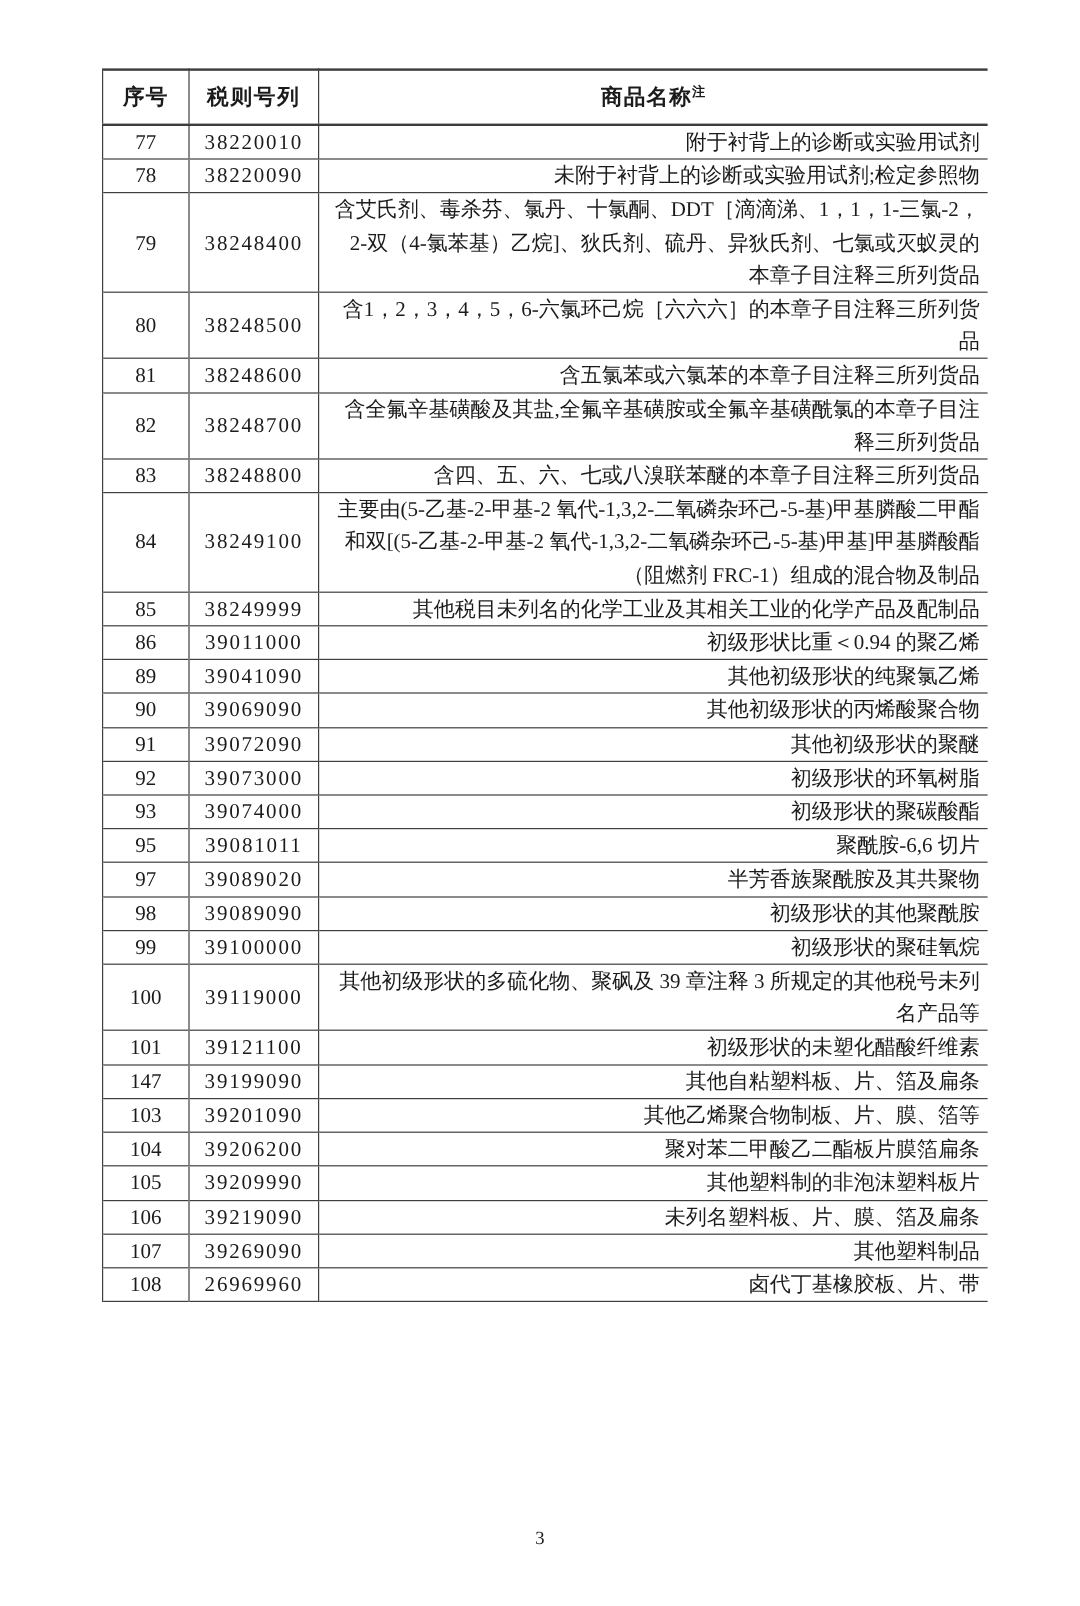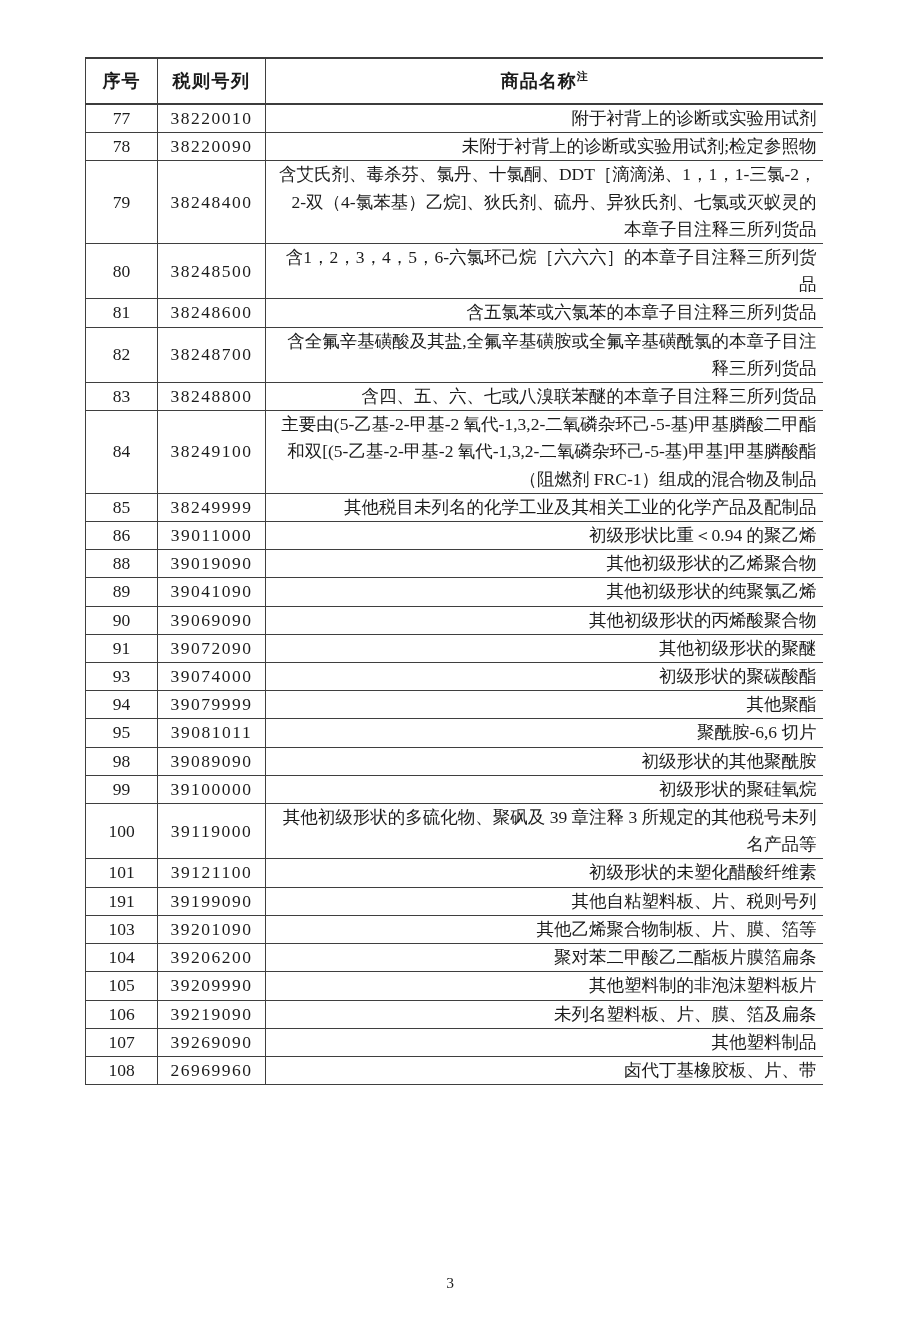--- a/index.html
+++ b/index.html
@@ -144,78 +144,78 @@
           <td>85</td>
           <td>38249999</td>
           <td>其他税目未列名的化学工业及其相关工业的化学产品及配制品</td>
         </tr>
         <tr>
           <td>86</td>
           <td>39011000</td>
           <td>初级形状比重＜0.94 的聚乙烯</td>
         </tr>
         <tr>
-          <td>88</td>
-          <td>39019090</td>
-          <td>其他初级形状的乙烯聚合物</td>
-        </tr>
-        <tr>
           <td>89</td>
           <td>39041090</td>
           <td>其他初级形状的纯聚氯乙烯</td>
         </tr>
         <tr>
           <td>90</td>
           <td>39069090</td>
           <td>其他初级形状的丙烯酸聚合物</td>
         </tr>
         <tr>
           <td>91</td>
           <td>39072090</td>
           <td>其他初级形状的聚醚</td>
         </tr>
         <tr>
+          <td>92</td>
+          <td>39073000</td>
+          <td>初级形状的环氧树脂</td>
+        </tr>
+        <tr>
           <td>93</td>
           <td>39074000</td>
           <td>初级形状的聚碳酸酯</td>
         </tr>
         <tr>
-          <td>94</td>
-          <td>39079999</td>
-          <td>其他聚酯</td>
-        </tr>
-        <tr>
           <td>95</td>
           <td>39081011</td>
           <td>聚酰胺-6,6 切片</td>
         </tr>
         <tr>
+          <td>97</td>
+          <td>39089020</td>
+          <td>半芳香族聚酰胺及其共聚物</td>
+        </tr>
+        <tr>
           <td>98</td>
           <td>39089090</td>
           <td>初级形状的其他聚酰胺</td>
         </tr>
         <tr>
           <td>99</td>
           <td>39100000</td>
           <td>初级形状的聚硅氧烷</td>
         </tr>
         <tr>
           <td>100</td>
           <td>39119000</td>
           <td>其他初级形状的多硫化物、聚砜及 39 章注释 3 所规定的其他税号未列名产品等</td>
         </tr>
         <tr>
           <td>101</td>
           <td>39121100</td>
           <td>初级形状的未塑化醋酸纤维素</td>
         </tr>
         <tr>
-          <td>191</td>
+          <td>147</td>
           <td>39199090</td>
-          <td>其他自粘塑料板、片、税则号列</td>
+          <td>其他自粘塑料板、片、箔及扁条</td>
         </tr>
         <tr>
           <td>103</td>
           <td>39201090</td>
           <td>其他乙烯聚合物制板、片、膜、箔等</td>
         </tr>
         <tr>
           <td>104</td>
           <td>39206200</td>
           <td>聚对苯二甲酸乙二酯板片膜箔扁条</td>

